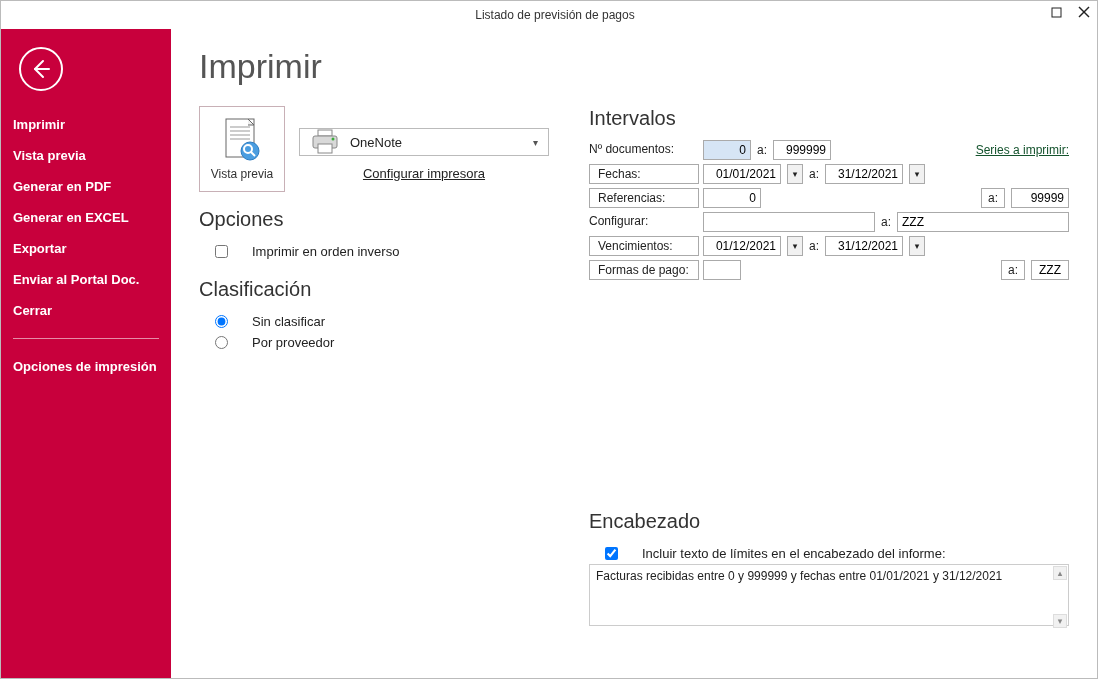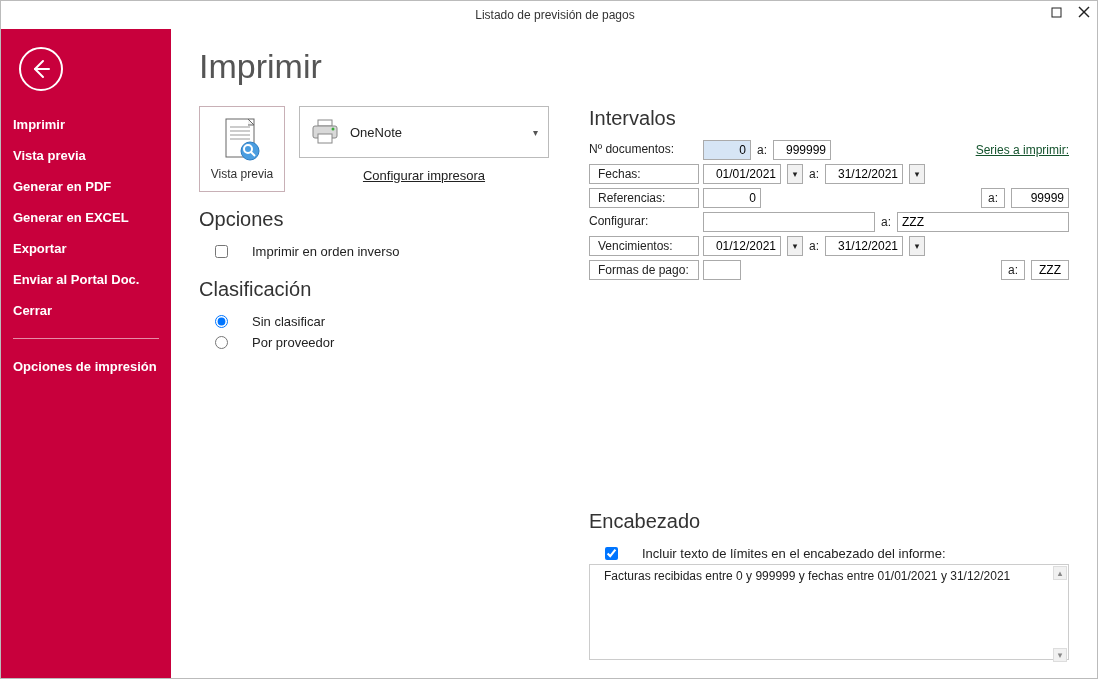--- a/index.html
+++ b/index.html
@@ -15,42 +15,42 @@
   .side-item { padding:8px 12px; font-size:13px; font-weight:600; cursor:pointer; }
   .side-sep { height:1px; background:rgba(255,255,255,0.55); margin:12px 12px; }
   .main { flex:1; padding:18px 28px 10px 28px; display:flex; gap:40px; }
   .col-left { width:350px; }
   .col-right { flex:1; }
   h1.page-title { font-size:34px; font-weight:300; color:#555; margin:0 0 20px 0; }
   .section-title { font-size:20px; font-weight:400; color:#333; margin:16px 0 10px 0; }
   .preview-row { display:flex; align-items:flex-start; gap:14px; }
   .vista-previa-btn { width:86px; height:86px; border:1px solid #c8b0b6; display:flex; flex-direction:column; align-items:center; justify-content:center; gap:2px; cursor:pointer; }
   .vista-previa-btn .lbl { font-size:12px; color:#333; }
-  .printer-select { flex:1; height:52px; border:1px solid #bbb; display:flex; align-items:center; padding:12px 10px; gap:10px; cursor:pointer; position:relative; }
+  .printer-select { flex:1; height:52px; border:1px solid #bbb; display:flex; align-items:center; padding:0 10px; gap:10px; cursor:pointer; position:relative; margin-top:22px; }
   .printer-select .txt { font-size:13px; color:#222; flex:1; }
   .printer-select .caret { font-size:10px; color:#555; }
   .config-link { text-align:center; font-size:13px; text-decoration:underline; color:#222; margin-top:10px; cursor:pointer; width:100%; display:block; }
   .checkbox-row, .radio-row { display:flex; align-items:center; gap:24px; font-size:13px; color:#222; padding:3px 16px; }
   .checkbox-row input, .radio-row input { margin:0; }
   .intervals-grid { display:grid; grid-template-columns: 110px 1fr; row-gap:4px; column-gap:4px; font-size:12px; color:#222; }
   .btn-like { border:1px solid #aaa; padding:2px 8px; background:#fff; font-size:12px; min-width:98px; text-align:left; cursor:pointer; display:inline-block; }
   .lbl-plain { padding:2px 0; }
   .intervals-right { display:flex; align-items:center; gap:6px; flex-wrap:wrap; }
   input.num { height:20px; border:1px solid #aaa; padding:0 4px; font-size:12px; text-align:right; }
   .num-highlight { background:#d6e5f5; }
   .w60 { width:58px; }
   .w48 { width:48px; }
   .wdate { width:78px; text-align:center; }
   .date-drop { border:1px solid #aaa; height:20px; width:16px; display:flex; align-items:center; justify-content:center; font-size:9px; cursor:pointer; background:#f1f1f1; }
   .a-label { font-size:12px; }
   .series-link { font-size:12px; text-decoration:underline; color:#14532d; cursor:pointer; margin-left:auto; }
   .ref-input { flex:1; height:20px; border:1px solid #aaa; padding:0 4px; font-size:12px; }
   .small-input { width:38px; height:20px; border:1px solid #aaa; font-size:12px; text-align:center; }
   .zzz-input { width:120px; height:20px; border:1px solid #aaa; font-size:12px; padding:0 4px; }
-  .header-text { width:100%; height:96px; border:1px solid #ccc; font-size:12px; padding:4px 18px 4px 14px; resize:none; color:#222; font-family:inherit; }
+  .header-text { width:100%; height:62px; border:1px solid #ccc; font-size:12px; padding:4px 18px 4px 6px; resize:none; color:#222; font-family:inherit; }
   .textarea-wrap { position:relative; }
   .scroll-arrow { position:absolute; right:2px; width:14px; height:14px; display:flex; align-items:center; justify-content:center; font-size:9px; color:#888; background:#f1f1f1; border:1px solid #ddd; cursor:pointer;}
   .scroll-up { top:2px; }
   .scroll-down { bottom:2px; }
   .enc-section { margin-top:230px; }
   svg.doc-icon { display:block; }
 </style>
 </head>
 <body>
 

